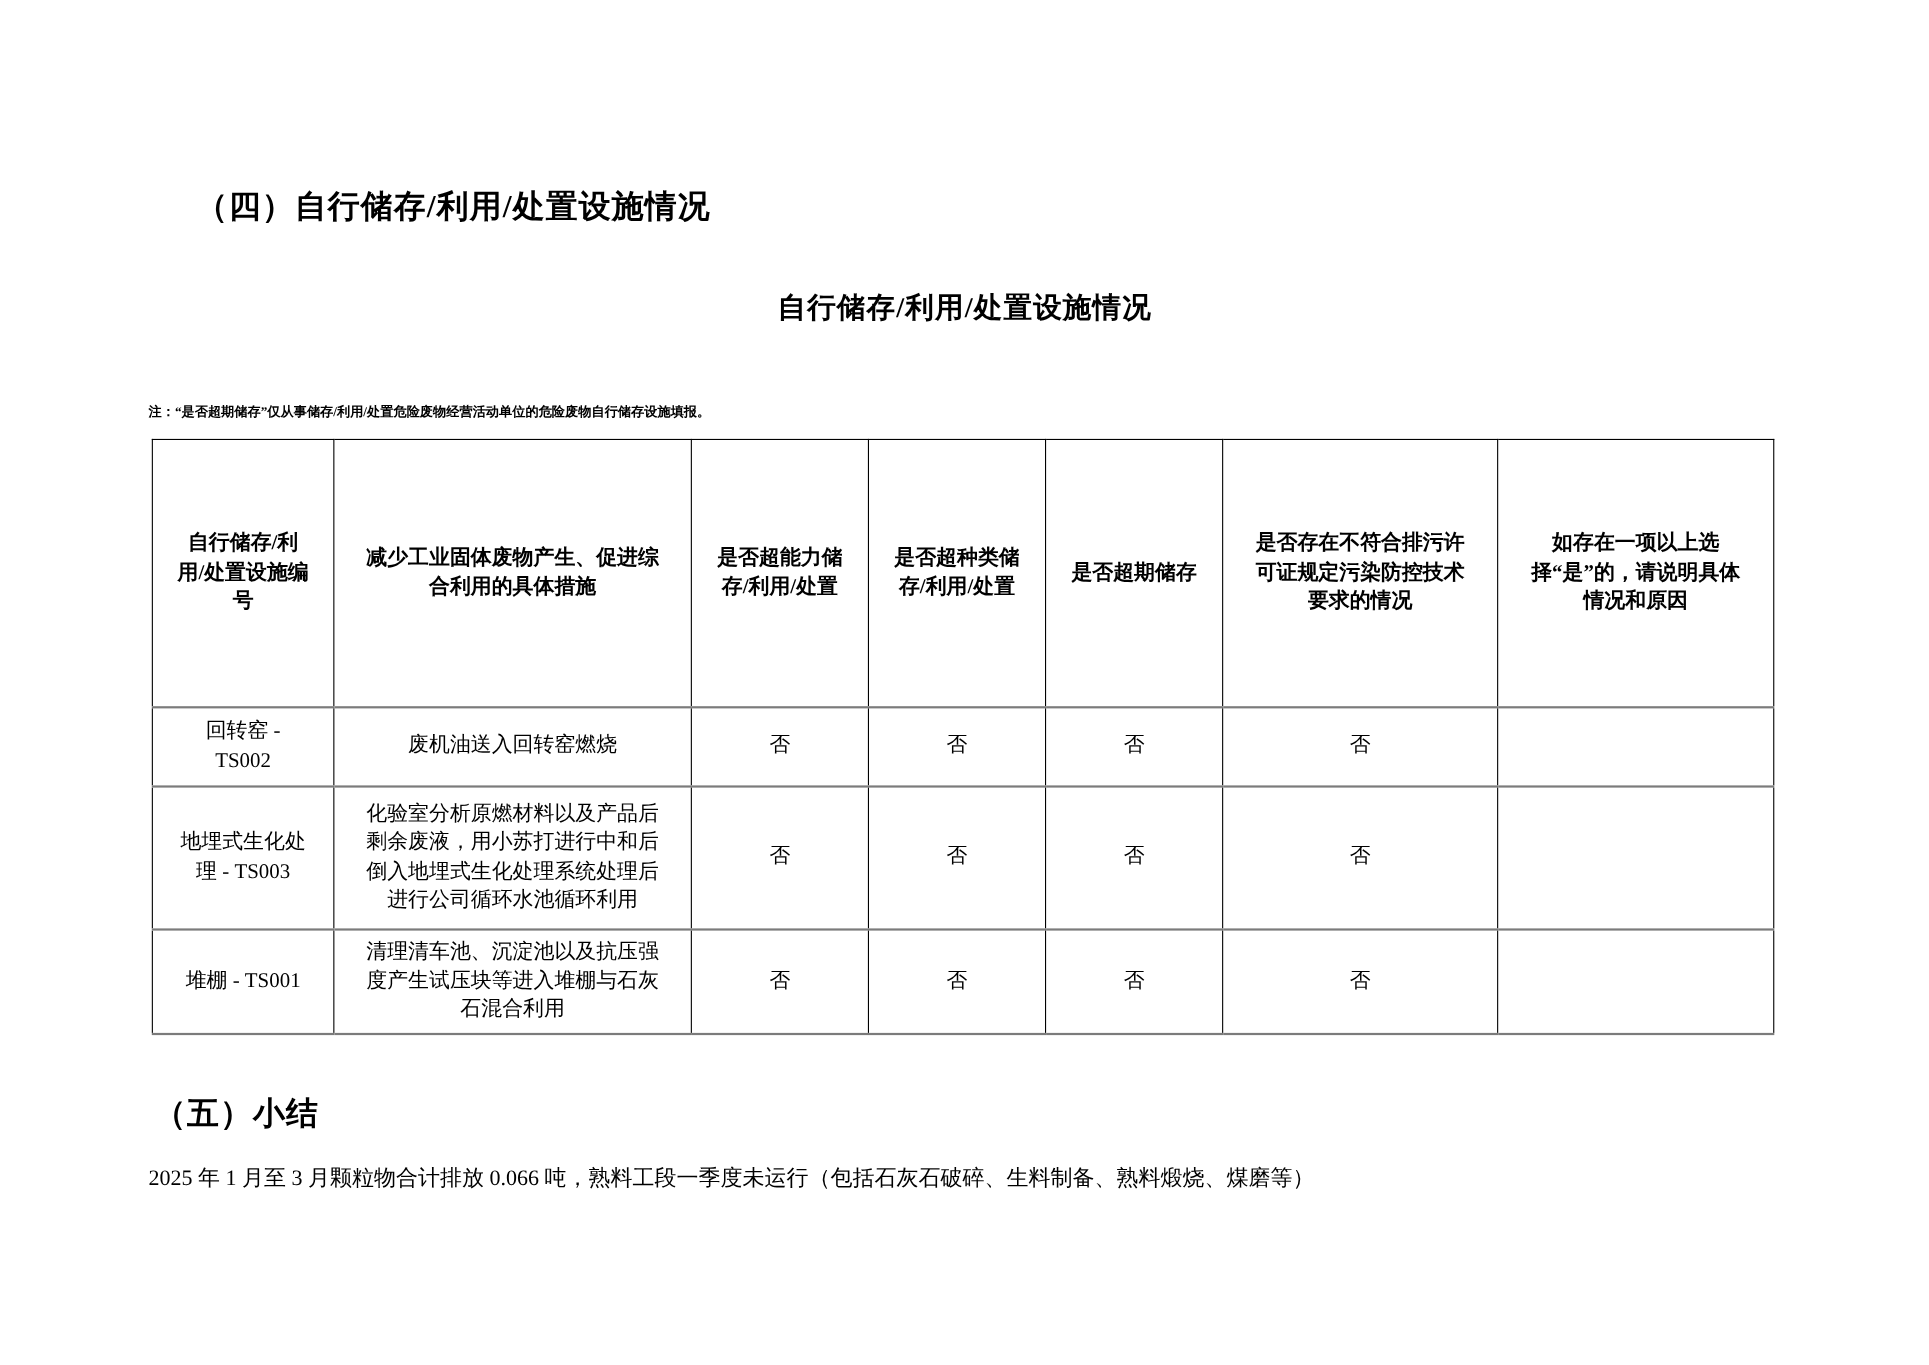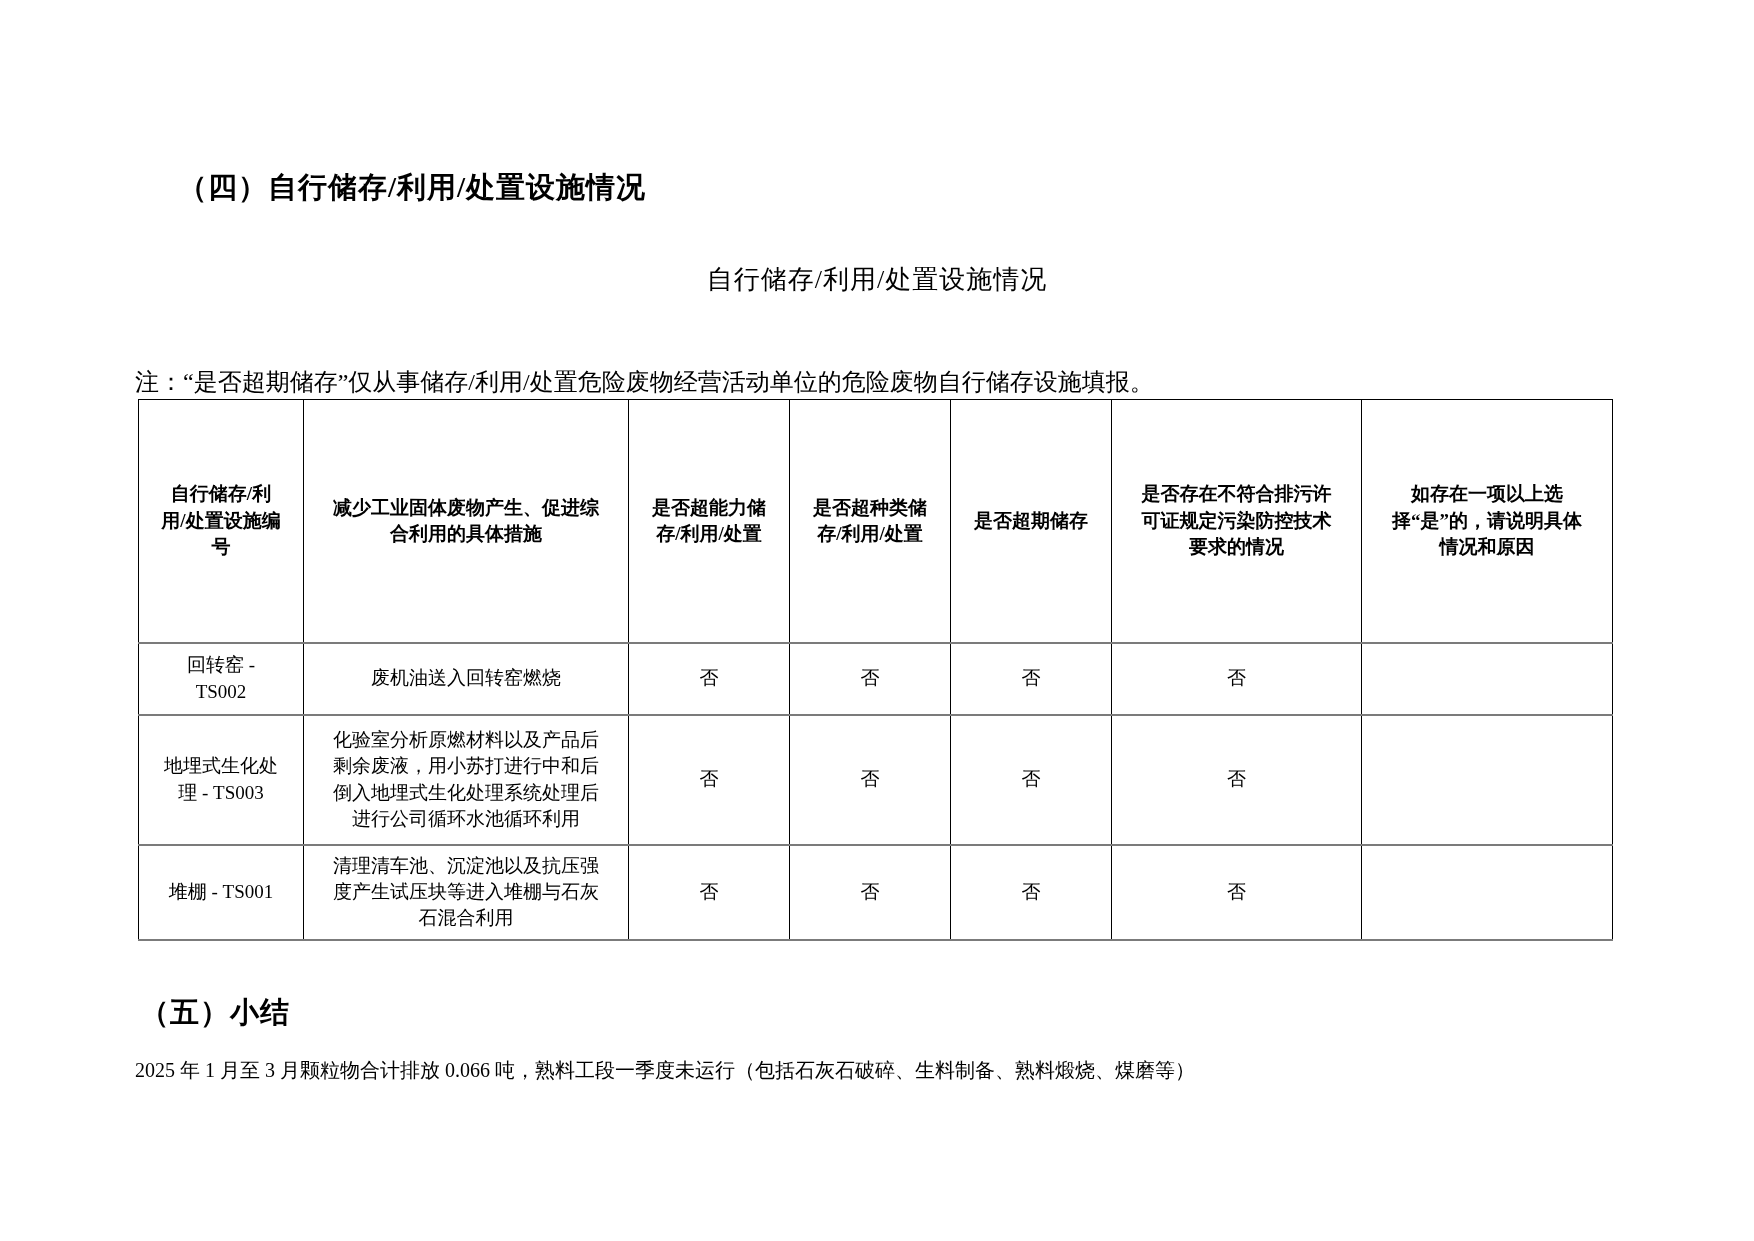--- a/index.html
+++ b/index.html
@@ -30,29 +30,30 @@
   }
   .heading-four { top: 168px; margin-left: 38px; }
   .heading-five { top: 993px; }
   .table-title {
     position: absolute;
     left: 0;
     top: 262px;
     width: 1754px;
     text-align: center;
     font-size: 26px;
-    font-weight: normal;
+    font-weight: bold;
     letter-spacing: 1px;
   }
   .note-line {
     position: absolute;
     left: 135px;
     top: 366px;
-    font-size: 24px;
+    font-size: 12px;
     white-space: nowrap;
+    font-weight: bold;
   }
   .table-wrap {
     position: absolute;
     left: 138px;
     top: 399px;
     width: 1474px;
   }
   table.facilities {
     width: 1474px;
     table-layout: fixed;

